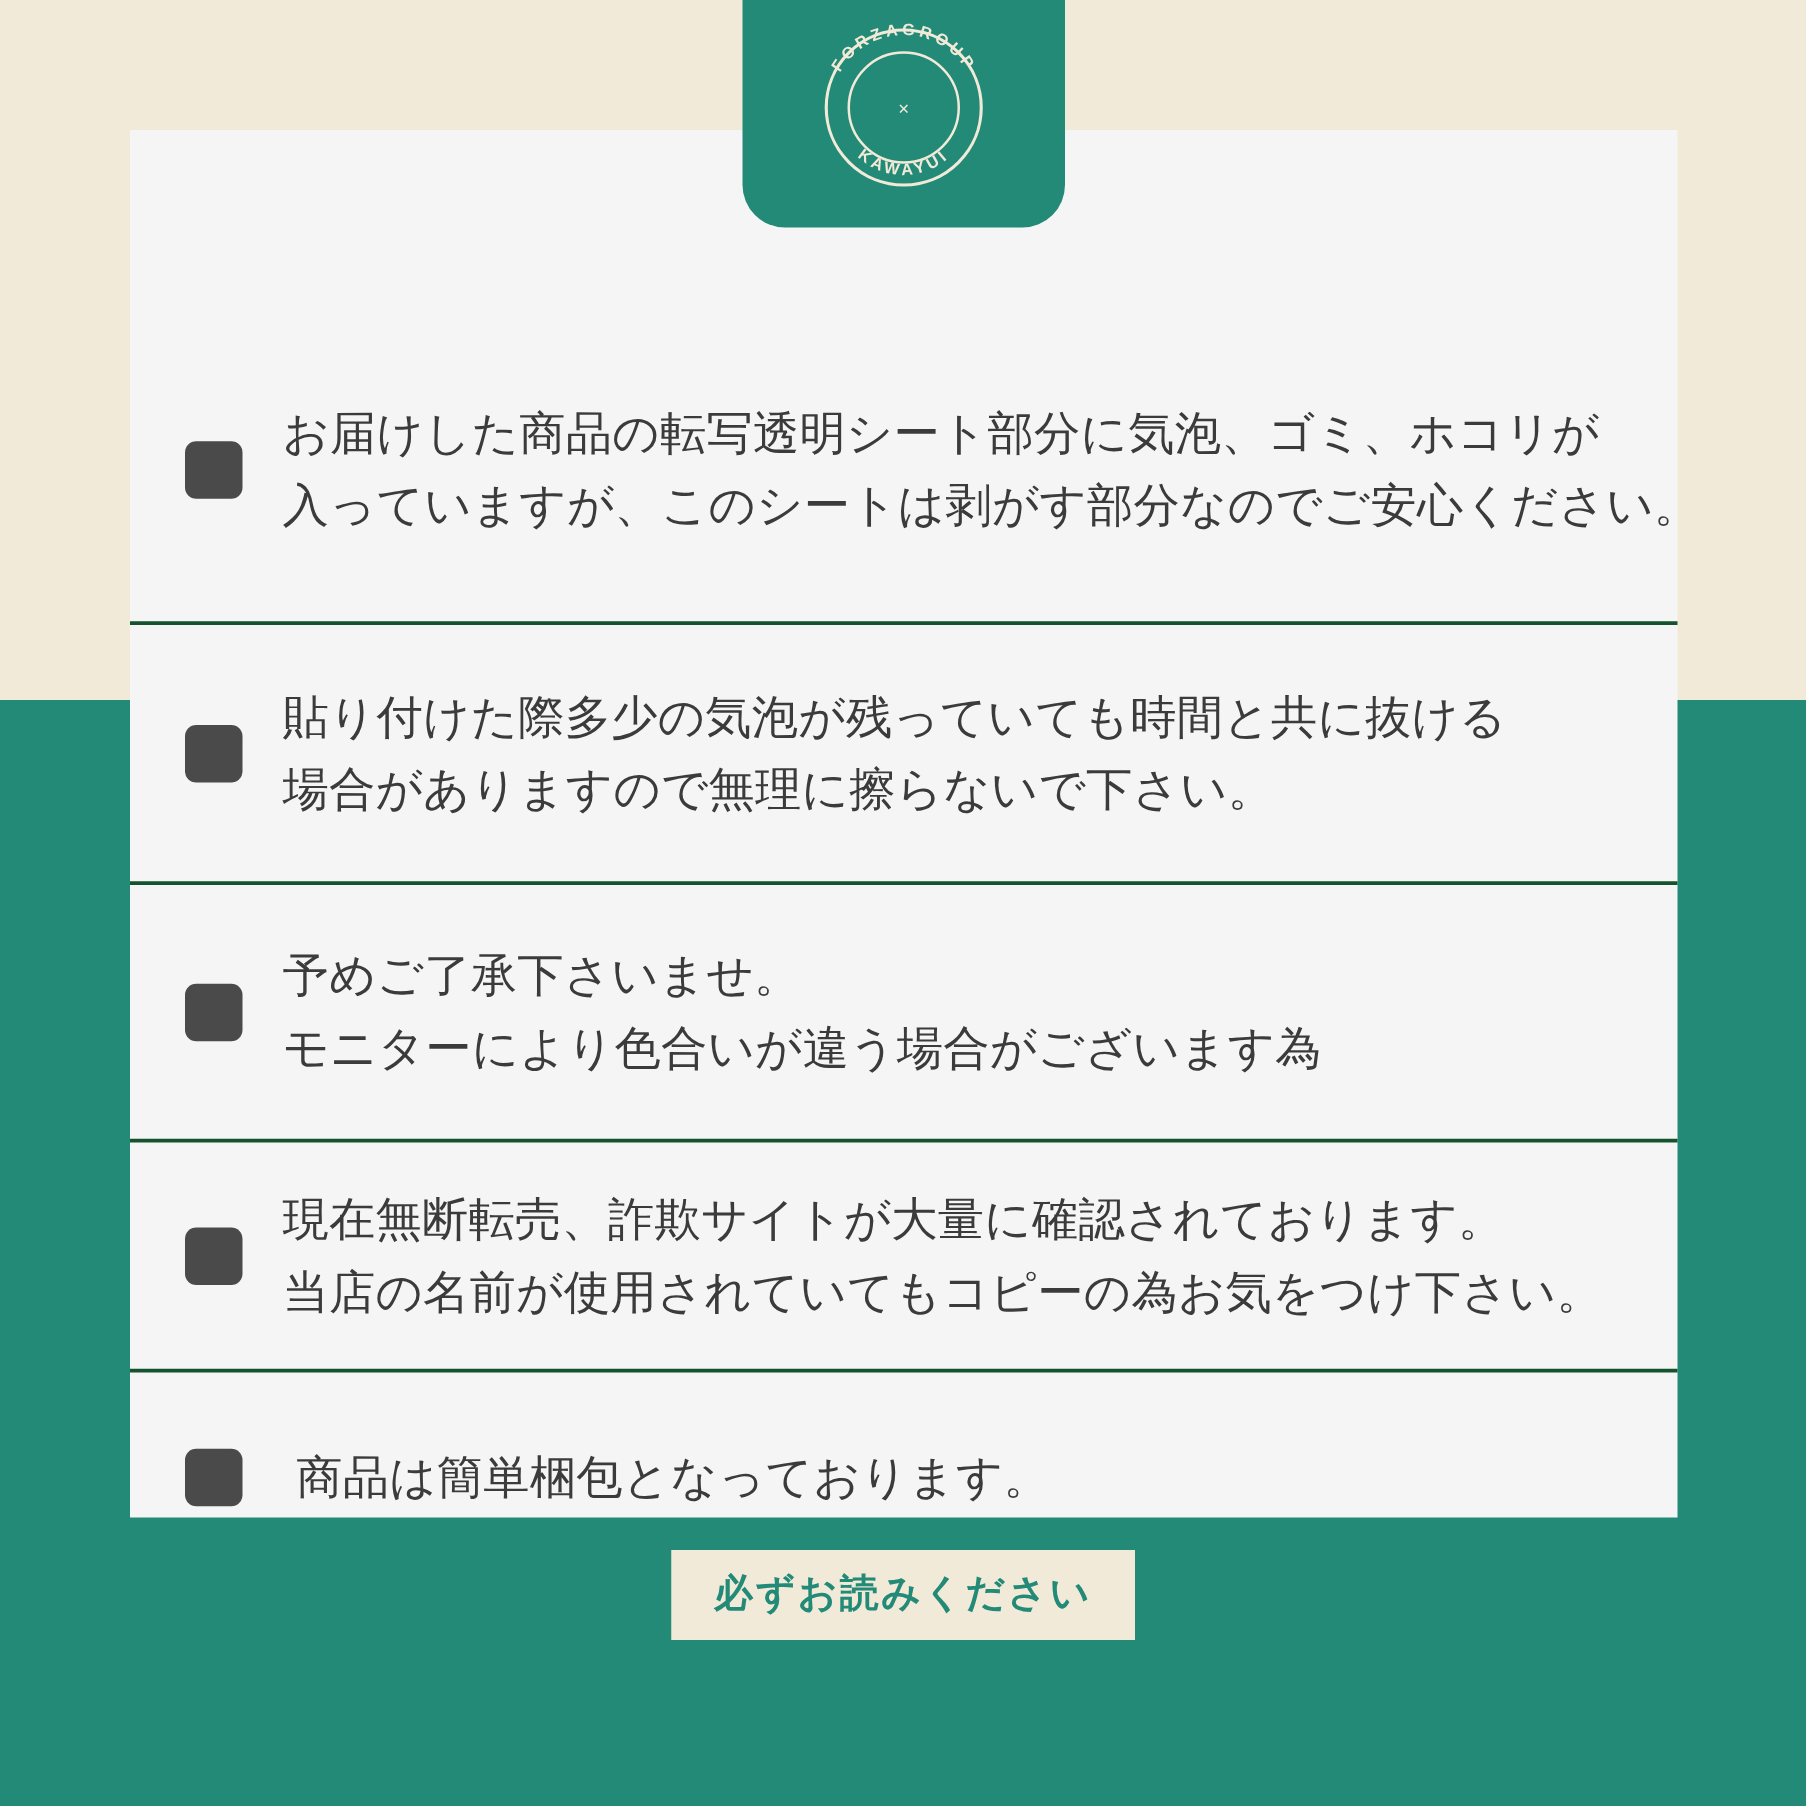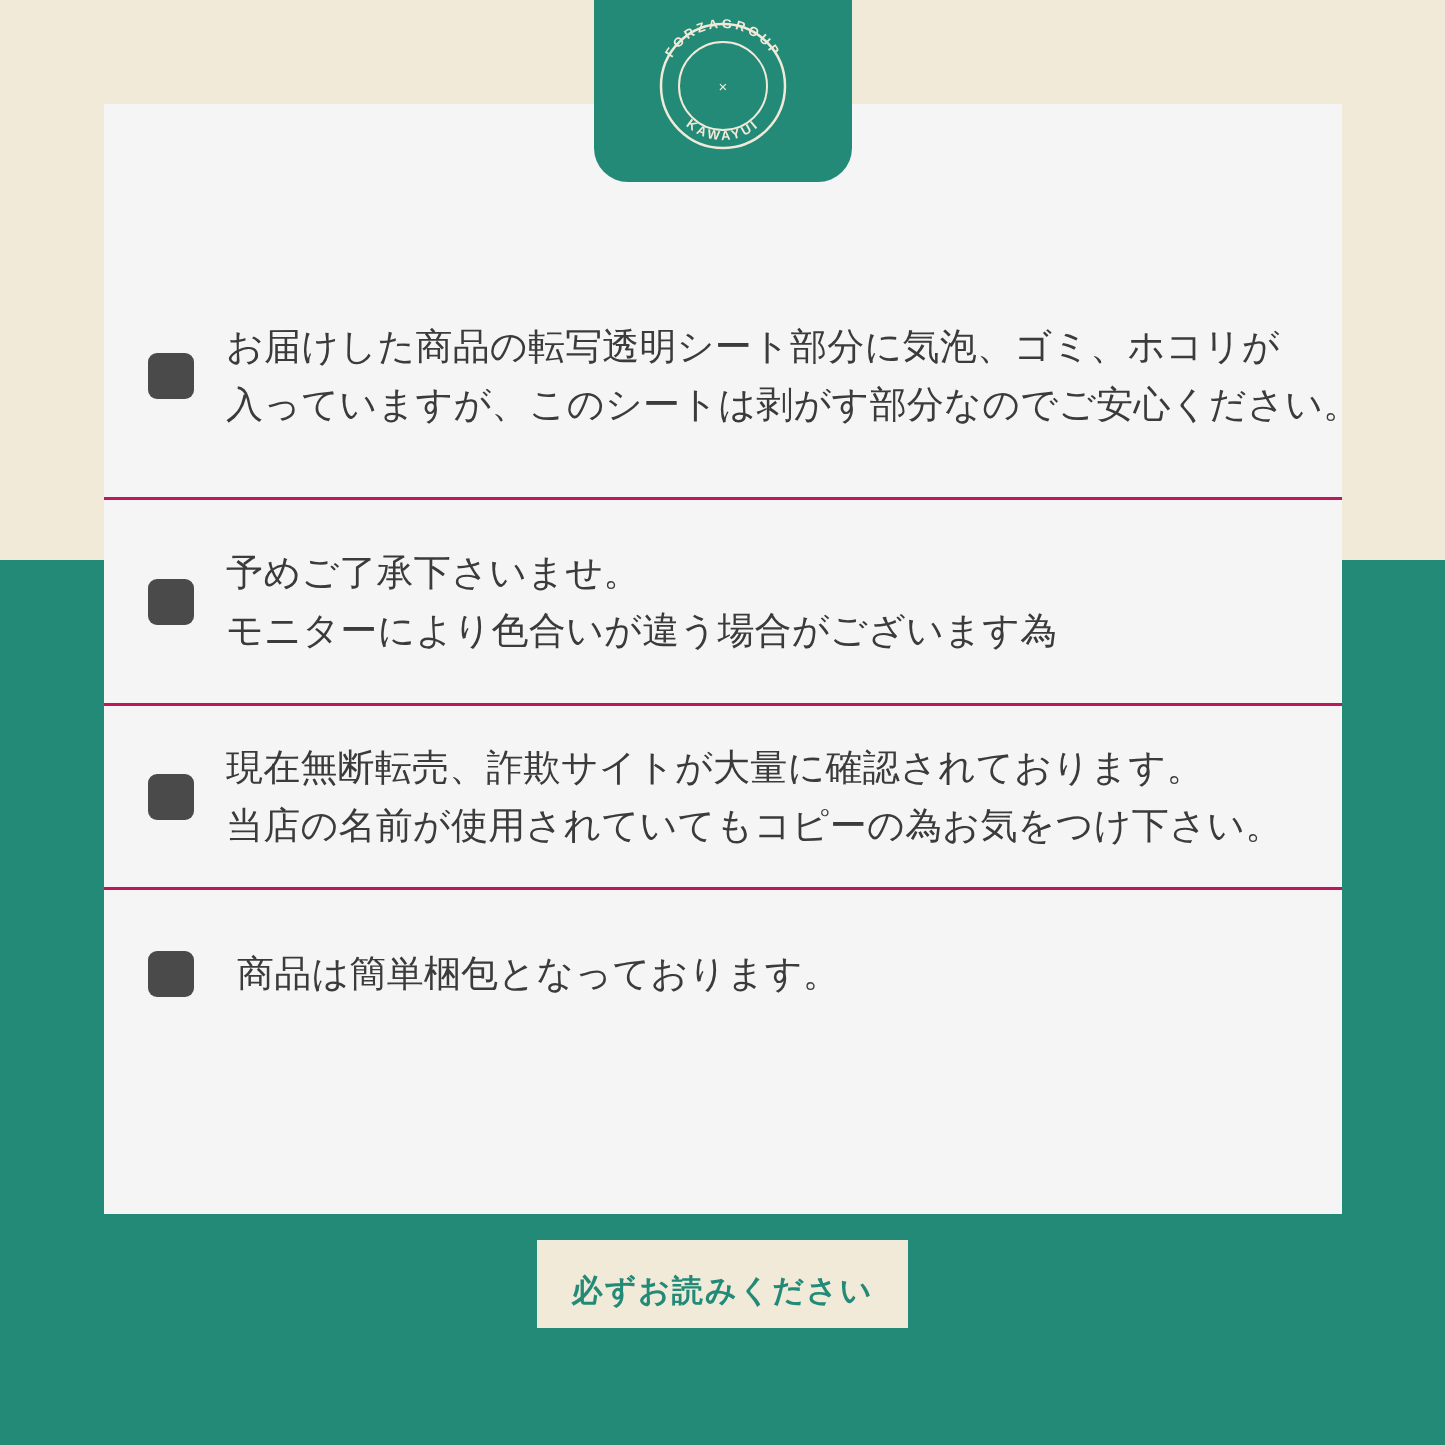--- a/index.html
+++ b/index.html
@@ -64,21 +64,21 @@
     position: absolute;
     left: 0;
     top: 150px;
     right: 0;
   }
   .row {
     display: flex;
     align-items: center;
     box-sizing: border-box;
     padding: 0 40px 0 44px;
-    border-bottom: 3px solid #be185d;
+    border-bottom: 3px solid #14532d;
   }
   .row:last-child {
     border-bottom: none;
     gap: 11px;
   }
   .row-0 { height: 246px; }
   .row-1 { height: 208px; }
   .row-2 { height: 206px; }
   .row-3 { height: 184px; }
   .row-4 { height: 168px; }
@@ -118,41 +118,48 @@
     margin: 0;
   }
   .subtag {
     display: inline-block;
     margin-top: 22px;
     background: #f2ead9;
     color: #238a77;
     font-size: 31px;
     font-weight: 700;
     letter-spacing: 2px;
-    padding: 30px 34px 16px 34px;
+    padding: 14px 34px 16px 34px;
   }
 </style>
 </head>
 <body>
 
 <div id="page">
 
   <div class="green-band"></div>
 
   <div class="card">
     <div class="rows">
 
       <div class="row row-0">
         <span class="bullet"></span>
         <div class="row-text">
           <span class="line">お届けした商品の転写透明シート部分に気泡、ゴミ、ホコリが</span>
           <span class="line">入っていますが、このシートは剥がす部分なのでご安心ください。</span>
         </div>
       </div>
 
+      <div class="row row-1">
+        <span class="bullet"></span>
+        <div class="row-text">
+          <span class="line">貼り付けた際多少の気泡が残っていても時間と共に抜ける</span>
+          <span class="line">場合がありますので無理に擦らないで下さい。</span>
+        </div>
+      </div>
 
       <div class="row row-2">
         <span class="bullet"></span>
         <div class="row-text">
           <span class="line">予めご了承下さいませ。</span>
           <span class="line">モニターにより色合いが違う場合がございます為</span>
         </div>
       </div>
 
       <div class="row row-3">

